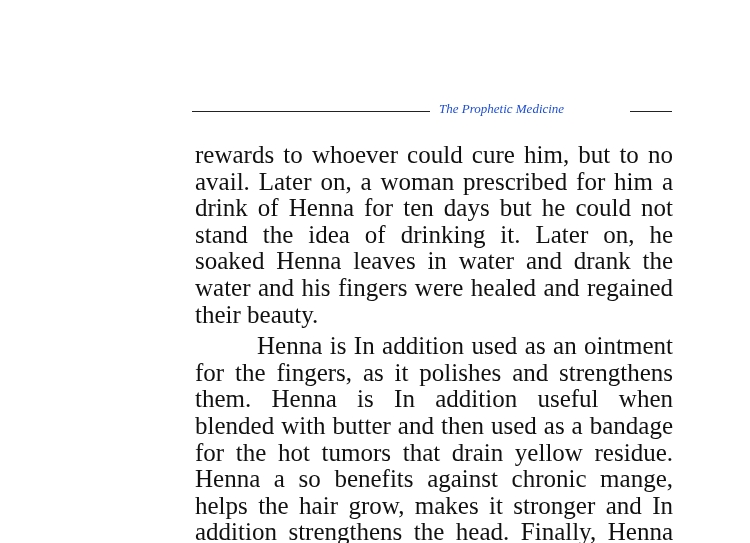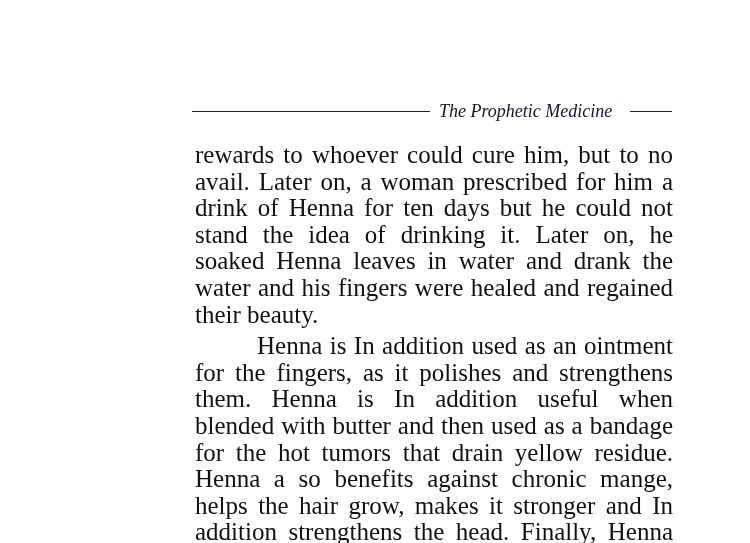--- a/index.html
+++ b/index.html
@@ -28,23 +28,23 @@
       top: 11px;
       width: 238px;
       height: 0;
       border-top: 1.3px solid #222;
     }
     .header-title {
       position: absolute;
       left: 247px;
       top: 1px;
       font-style: italic;
-      font-size: 18px;
+      font-size: 13px;
       white-space: nowrap;
-      color: #0f172a;
+      color: #1d4ed8;
     }
     .rule-right {
       position: absolute;
       left: 438px;
       top: 11px;
       width: 42px;
       height: 0;
       border-top: 1.3px solid #222;
     }
     .body-text {

